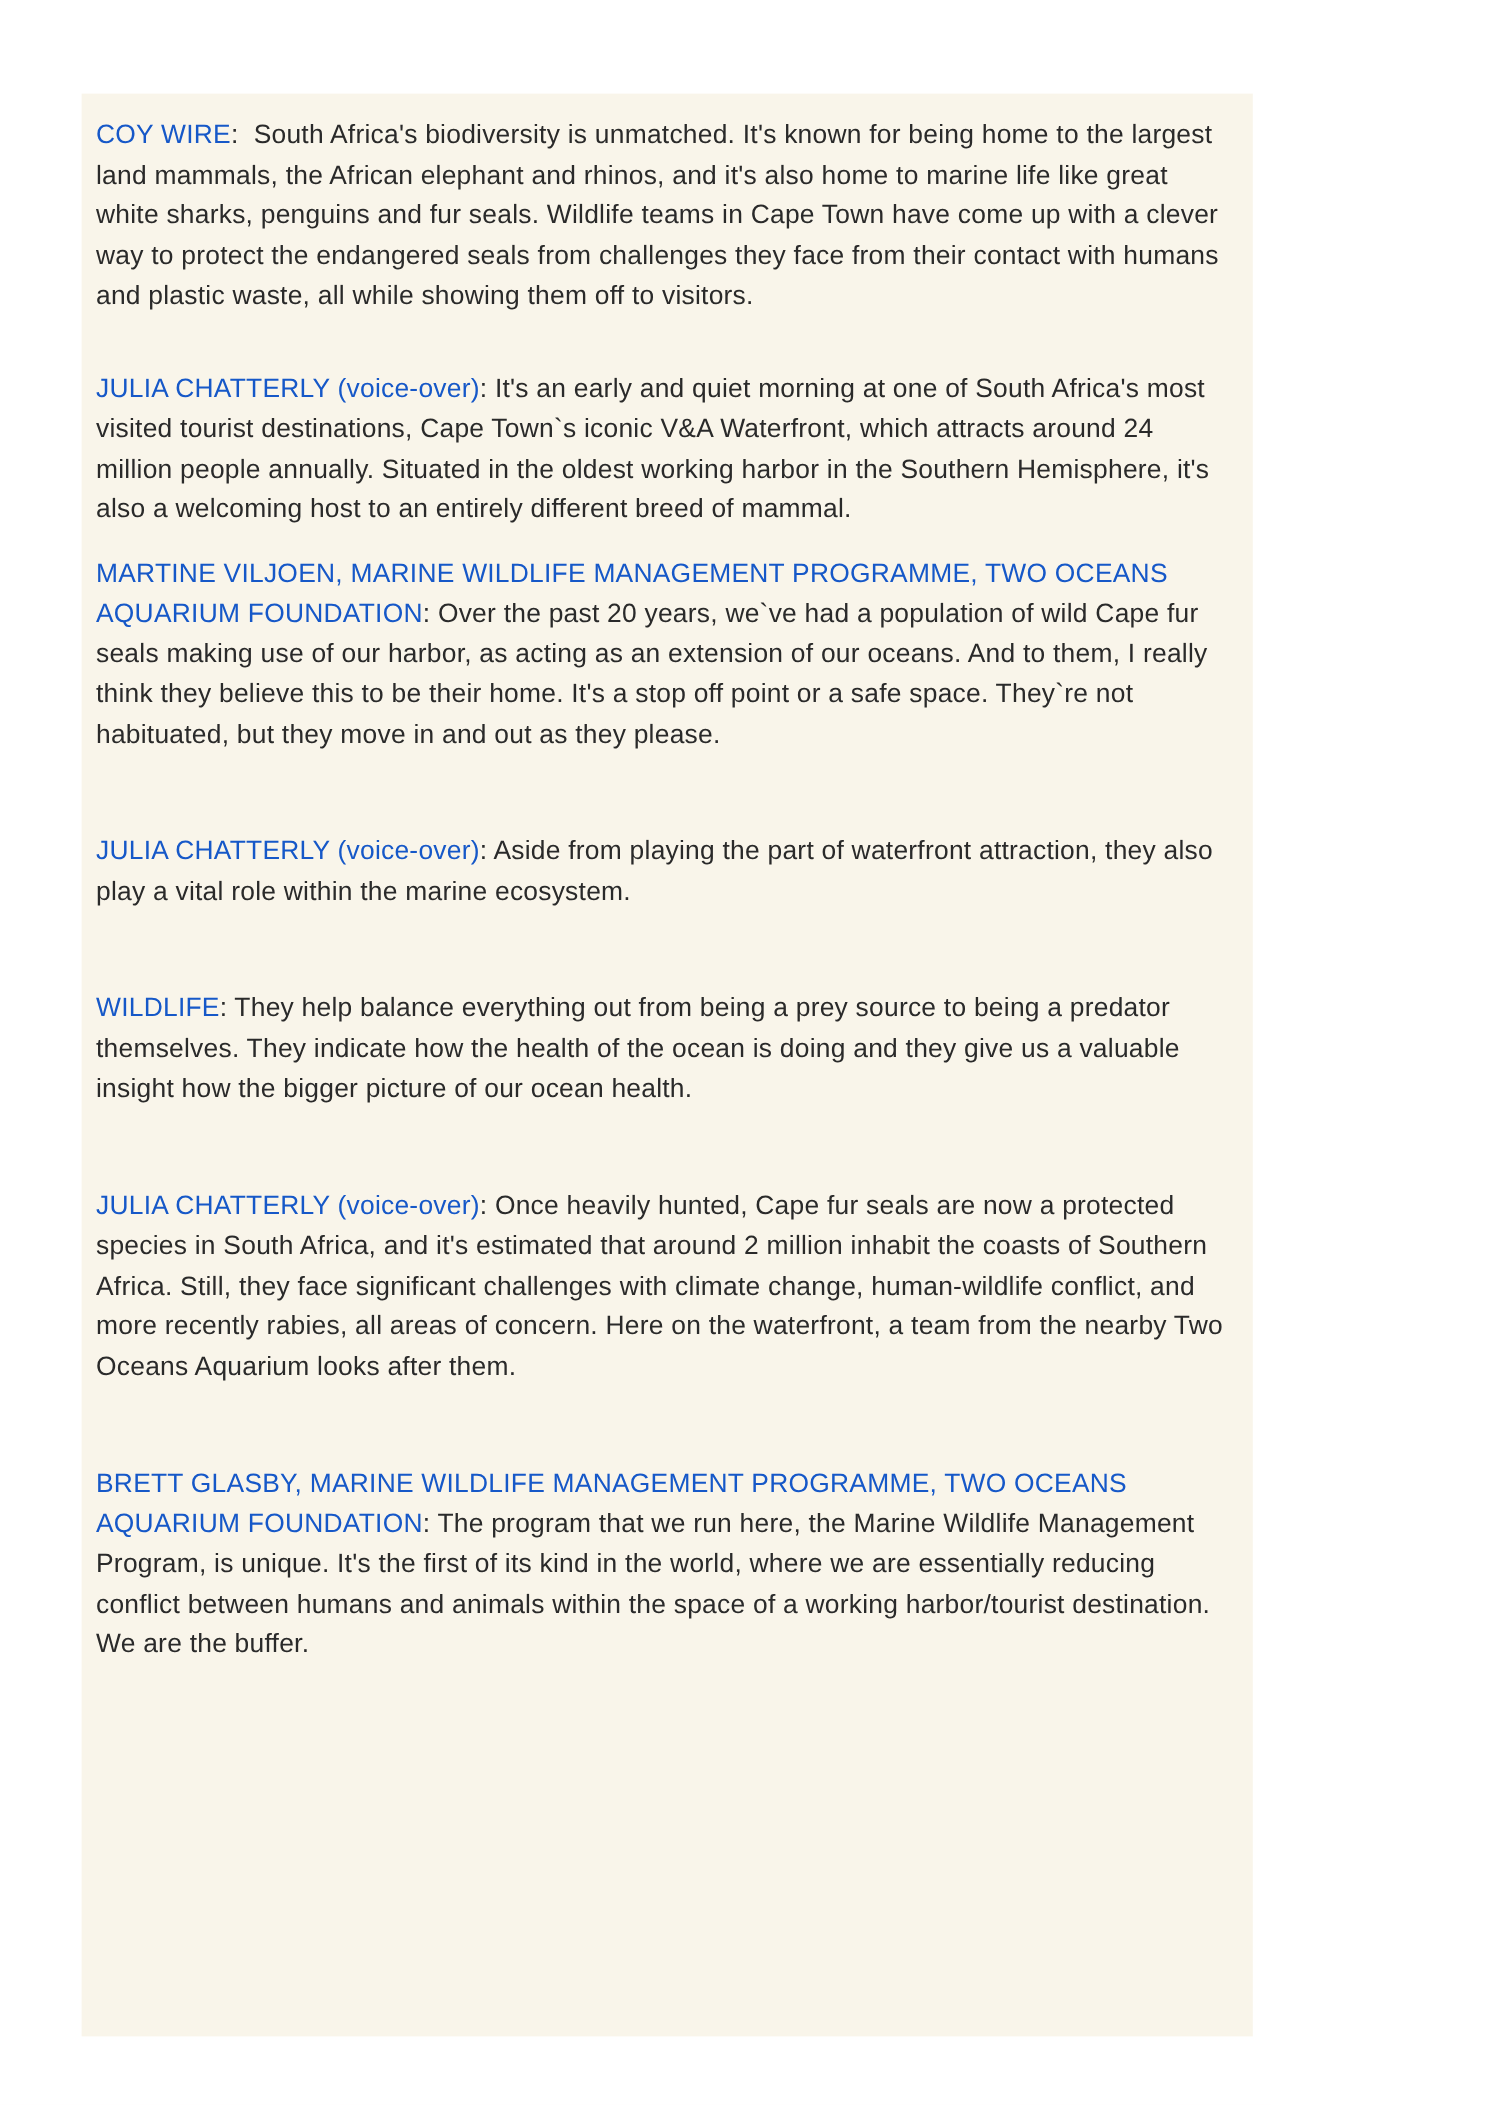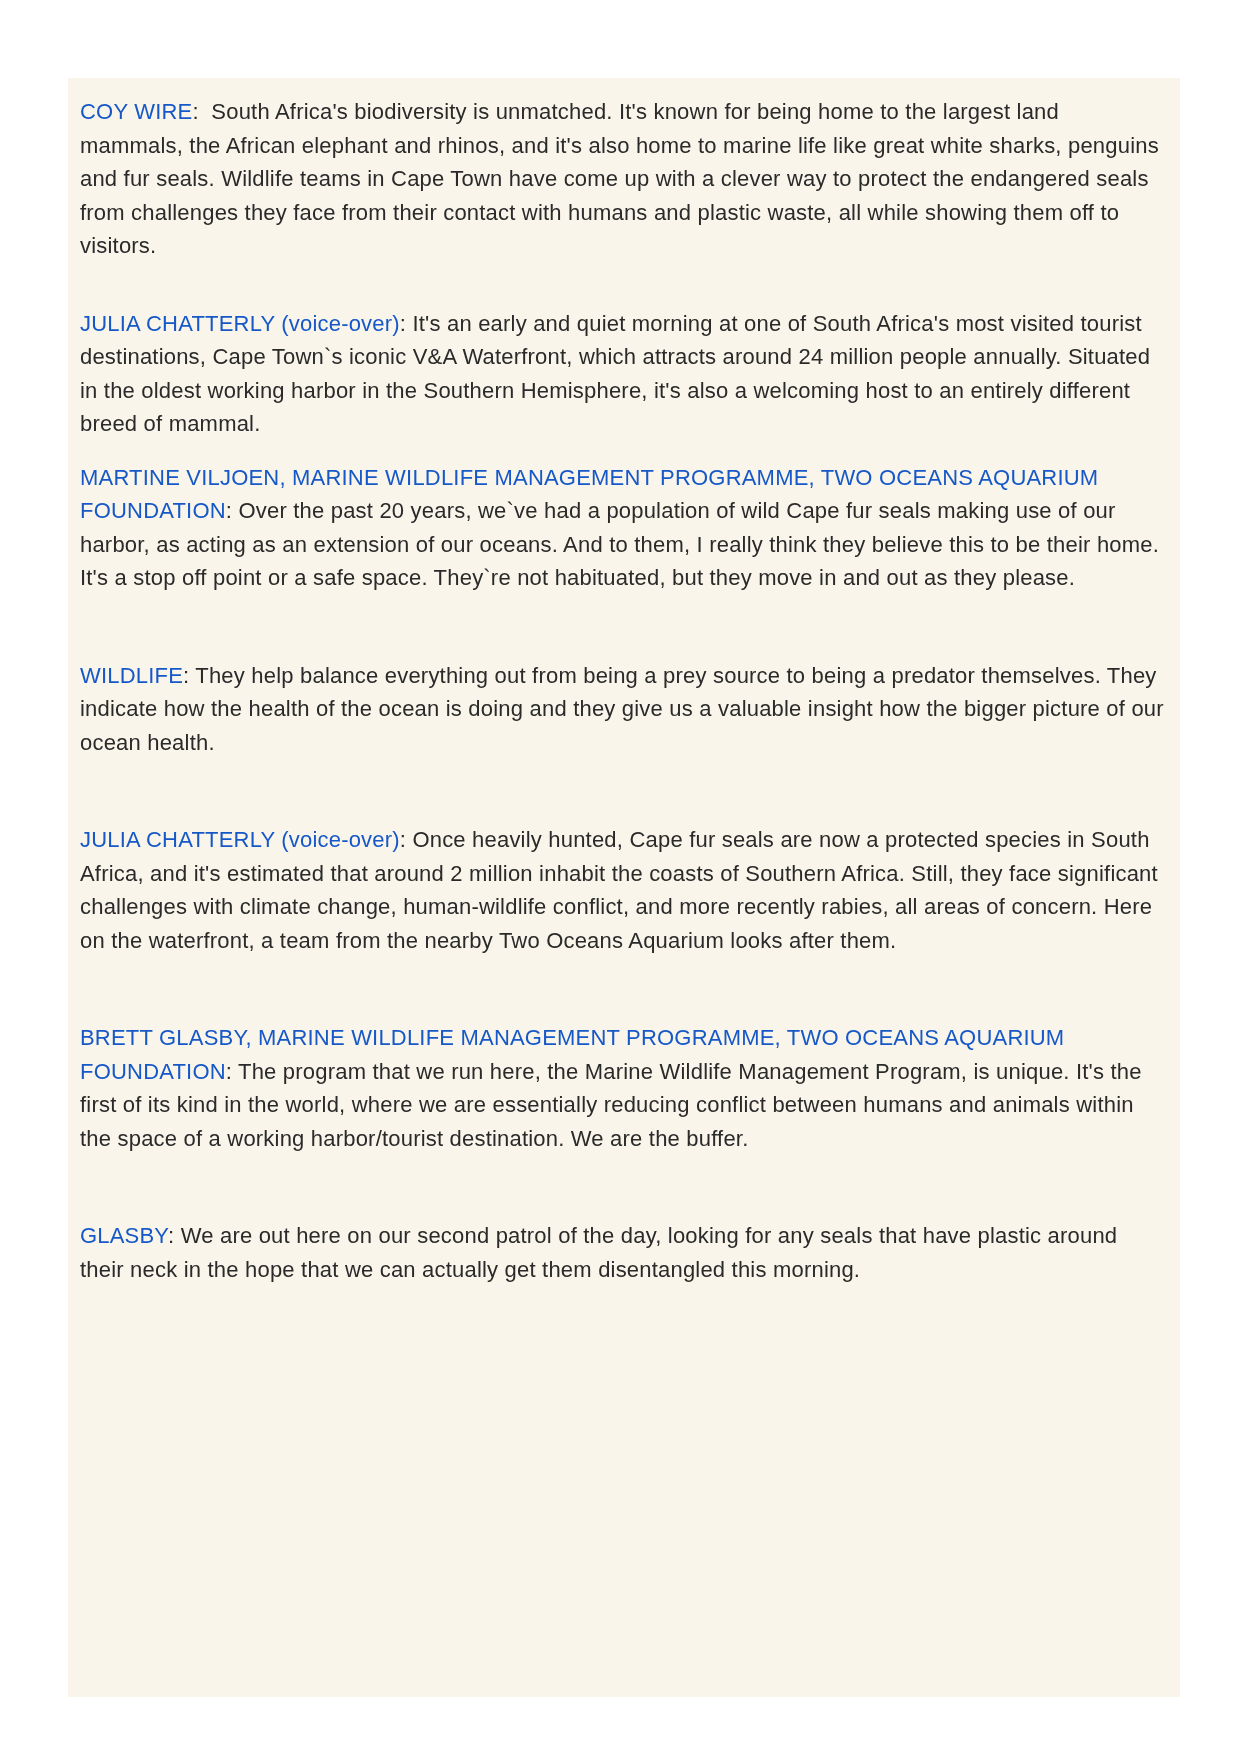--- a/index.html
+++ b/index.html
@@ -14,21 +14,21 @@
     overflow: hidden;
   }
   .page {
     width: 1241px;
     height: 1754px;
     box-sizing: border-box;
     padding: 78px 61px 0 68px;
     background: #ffffff;
   }
   .transcript-panel {
-    width: 1112px;
+    width: 976px;
     height: 1619px;
     box-sizing: border-box;
     background: #f9f5ea;
     padding: 17px 16px 0 12px;
     overflow: hidden;
   }
   .para {
     margin: 0;
     font-size: 22px;
     line-height: 33.5px;
@@ -49,19 +49,19 @@
 </style>
 </head>
 <body>
 
 <div class="page">
   <div class="transcript-panel">
     <div id="paragraphs">
         <p class="para para--after-small"><span class="speaker">COY WIRE</span><span class="colon">:</span><span class="speech">  South Africa's biodiversity is unmatched. It's known for being home to the largest land mammals, the African elephant and rhinos, and it's also home to marine life like great white sharks, penguins and fur seals. Wildlife teams in Cape Town have come up with a clever way to protect the endangered seals from challenges they face from their contact with humans and plastic waste, all while showing them off to visitors.</span></p>
         <p class="para para--after-xsmall"><span class="speaker">JULIA CHATTERLY (voice-over)</span><span class="colon">:</span><span class="speech"> It's an early and quiet morning at one of South Africa's most visited tourist destinations, Cape Town`s iconic V&amp;A Waterfront, which attracts around 24 million people annually. Situated in the oldest working harbor in the Southern Hemisphere, it's also a welcoming host to an entirely different breed of mammal.</span></p>
         <p class="para para--after-large"><span class="speaker">MARTINE VILJOEN, MARINE WILDLIFE MANAGEMENT PROGRAMME, TWO OCEANS AQUARIUM FOUNDATION</span><span class="colon">:</span><span class="speech"> Over the past 20 years, we`ve had a population of wild Cape fur seals making use of our harbor, as acting as an extension of our oceans. And to them, I really think they believe this to be their home. It's a stop off point or a safe space. They`re not habituated, but they move in and out as they please.</span></p>
+        <p class="para para--after-large"><span class="speaker">JULIA CHATTERLY (voice-over)</span><span class="colon">:</span><span class="speech"> Aside from playing the part of waterfront attraction, they also play a vital role within the marine ecosystem.</span></p>
         <p class="para para--after-large"><span class="speaker">WILDLIFE</span><span class="colon">:</span><span class="speech"> They help balance everything out from being a prey source to being a predator themselves. They indicate how the health of the ocean is doing and they give us a valuable insight how the bigger picture of our ocean health.</span></p>
         <p class="para para--after-large"><span class="speaker">JULIA CHATTERLY (voice-over)</span><span class="colon">:</span><span class="speech"> Once heavily hunted, Cape fur seals are now a protected species in South Africa, and it's estimated that around 2 million inhabit the coasts of Southern Africa. Still, they face significant challenges with climate change, human-wildlife conflict, and more recently rabies, all areas of concern. Here on the waterfront, a team from the nearby Two Oceans Aquarium looks after them.</span></p>
         <p class="para para--after-large"><span class="speaker">BRETT GLASBY, MARINE WILDLIFE MANAGEMENT PROGRAMME, TWO OCEANS AQUARIUM FOUNDATION</span><span class="colon">:</span><span class="speech"> The program that we run here, the Marine Wildlife Management Program, is unique. It's the first of its kind in the world, where we are essentially reducing conflict between humans and animals within the space of a working harbor/tourist destination. We are the buffer.</span></p>
-        <p class="para para--after-none"><span class="speaker">GLASBY</span><span class="colon">:</span><span class="speech"> We are out here on our second patrol of the day, looking for any seals that have plastic around their neck in the hope that we can actually get them disentangled this morning.</span></p>
       </div>
   </div>
 </div>
 
 </body></html>

